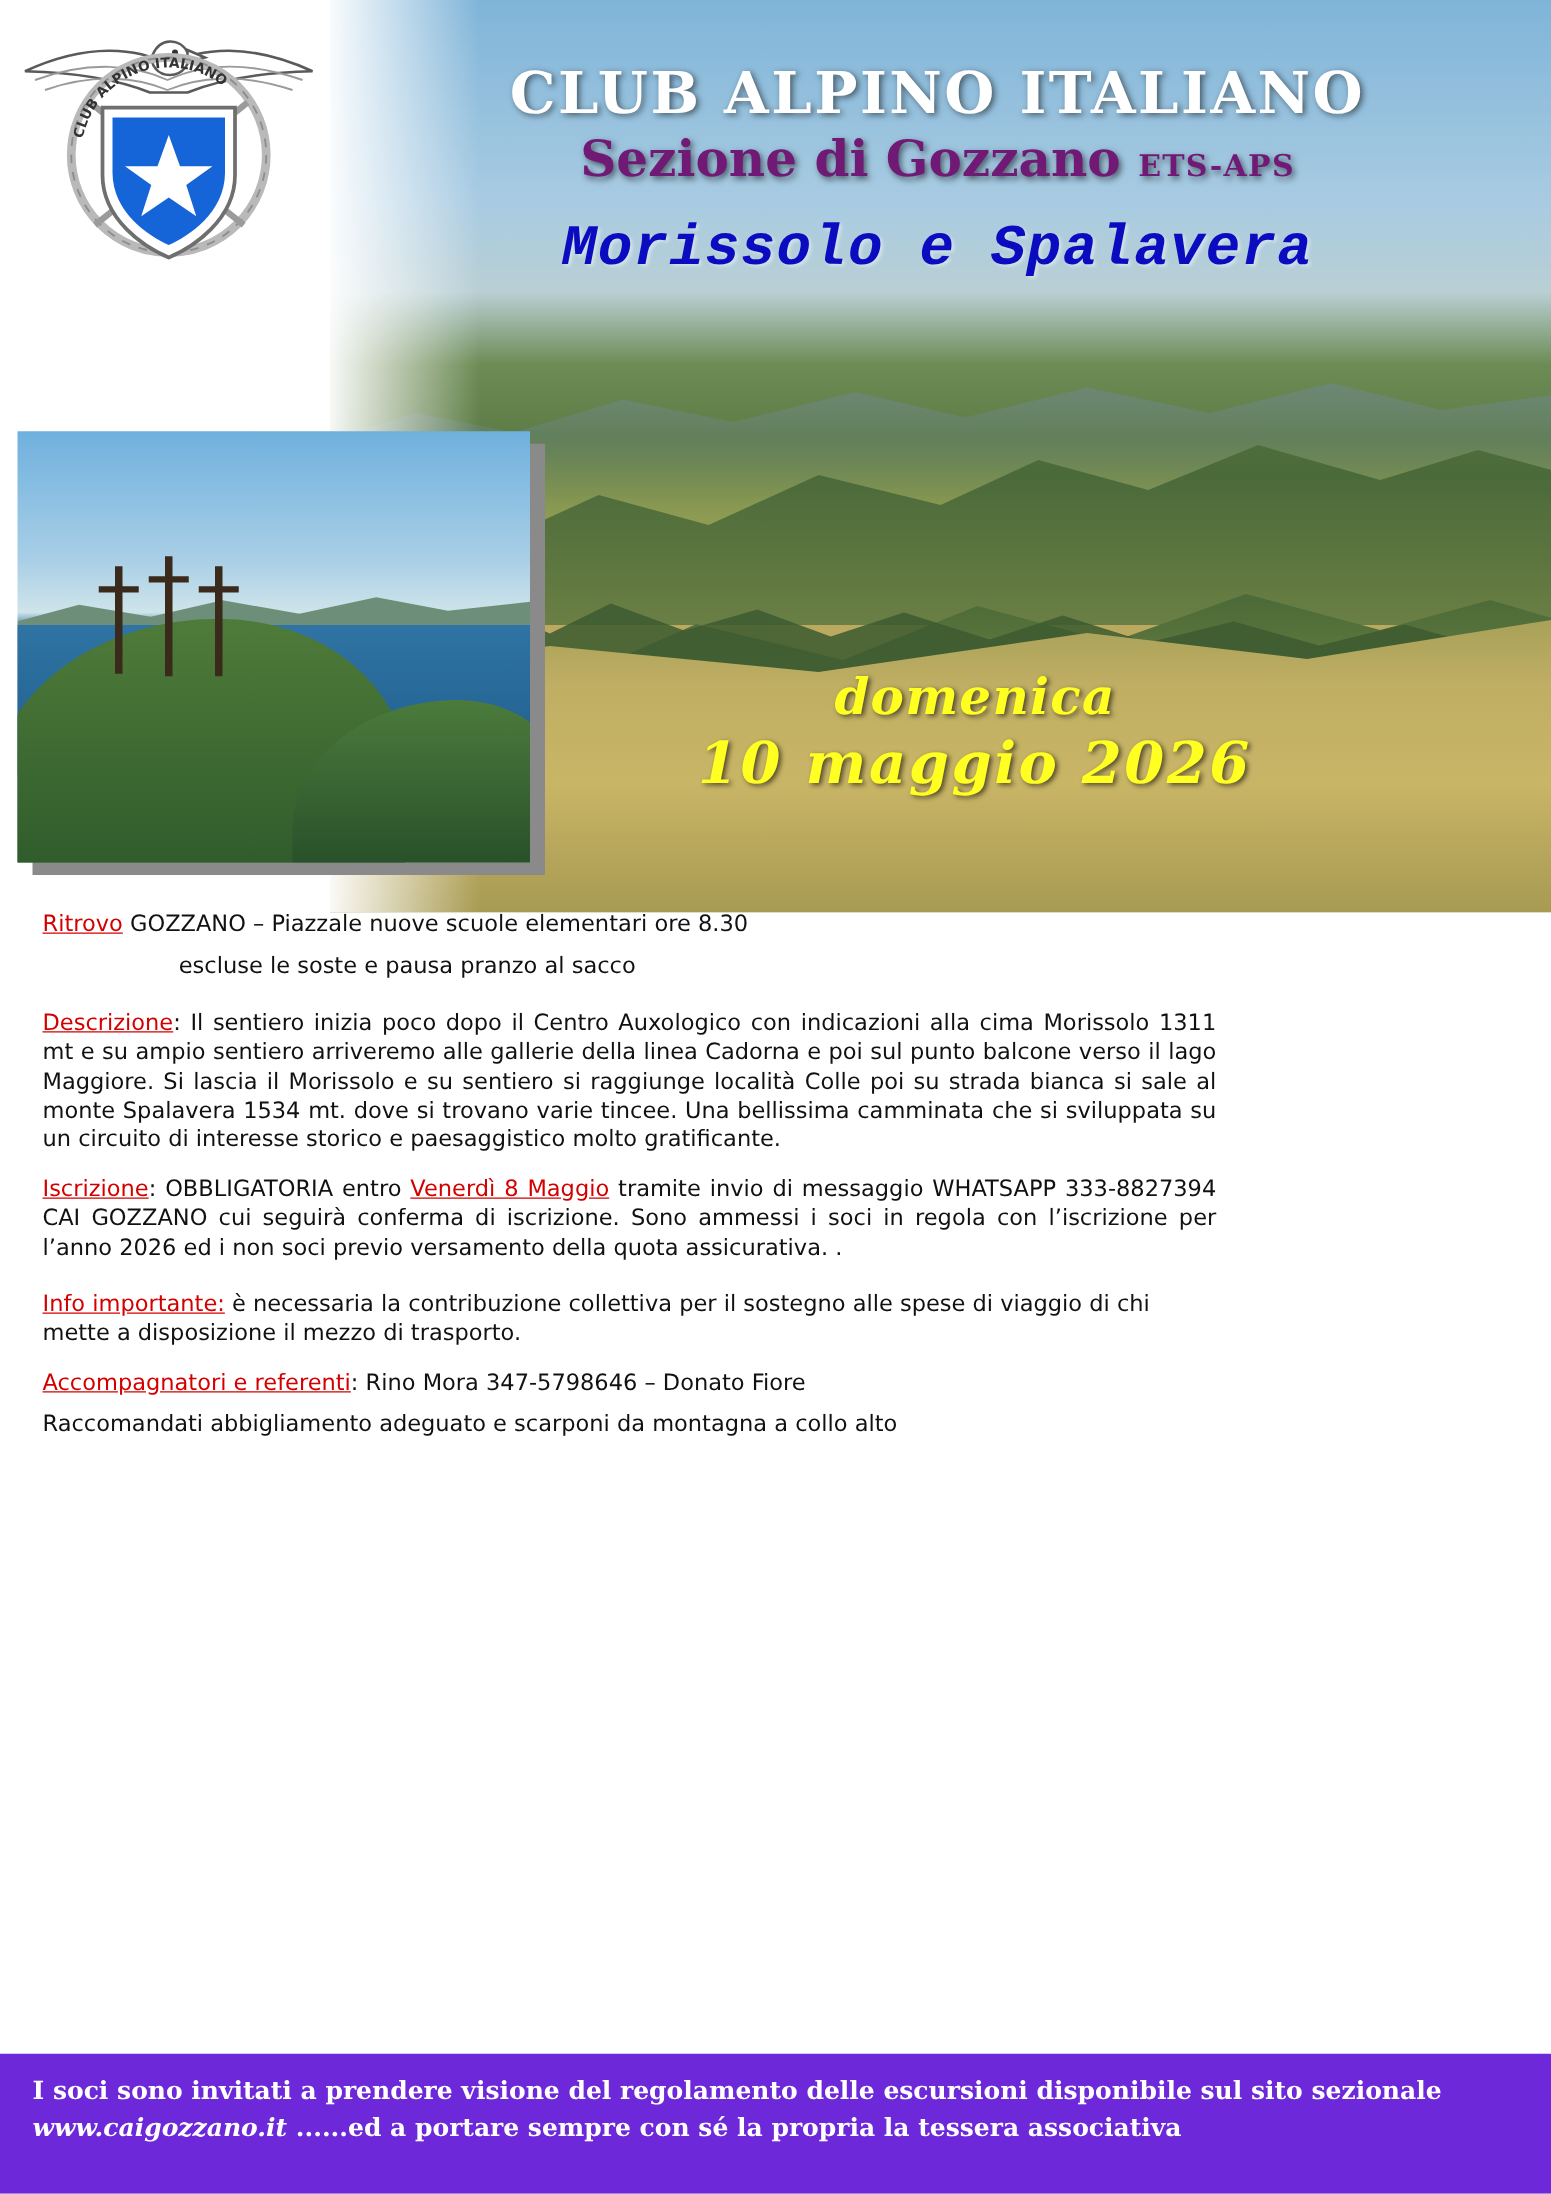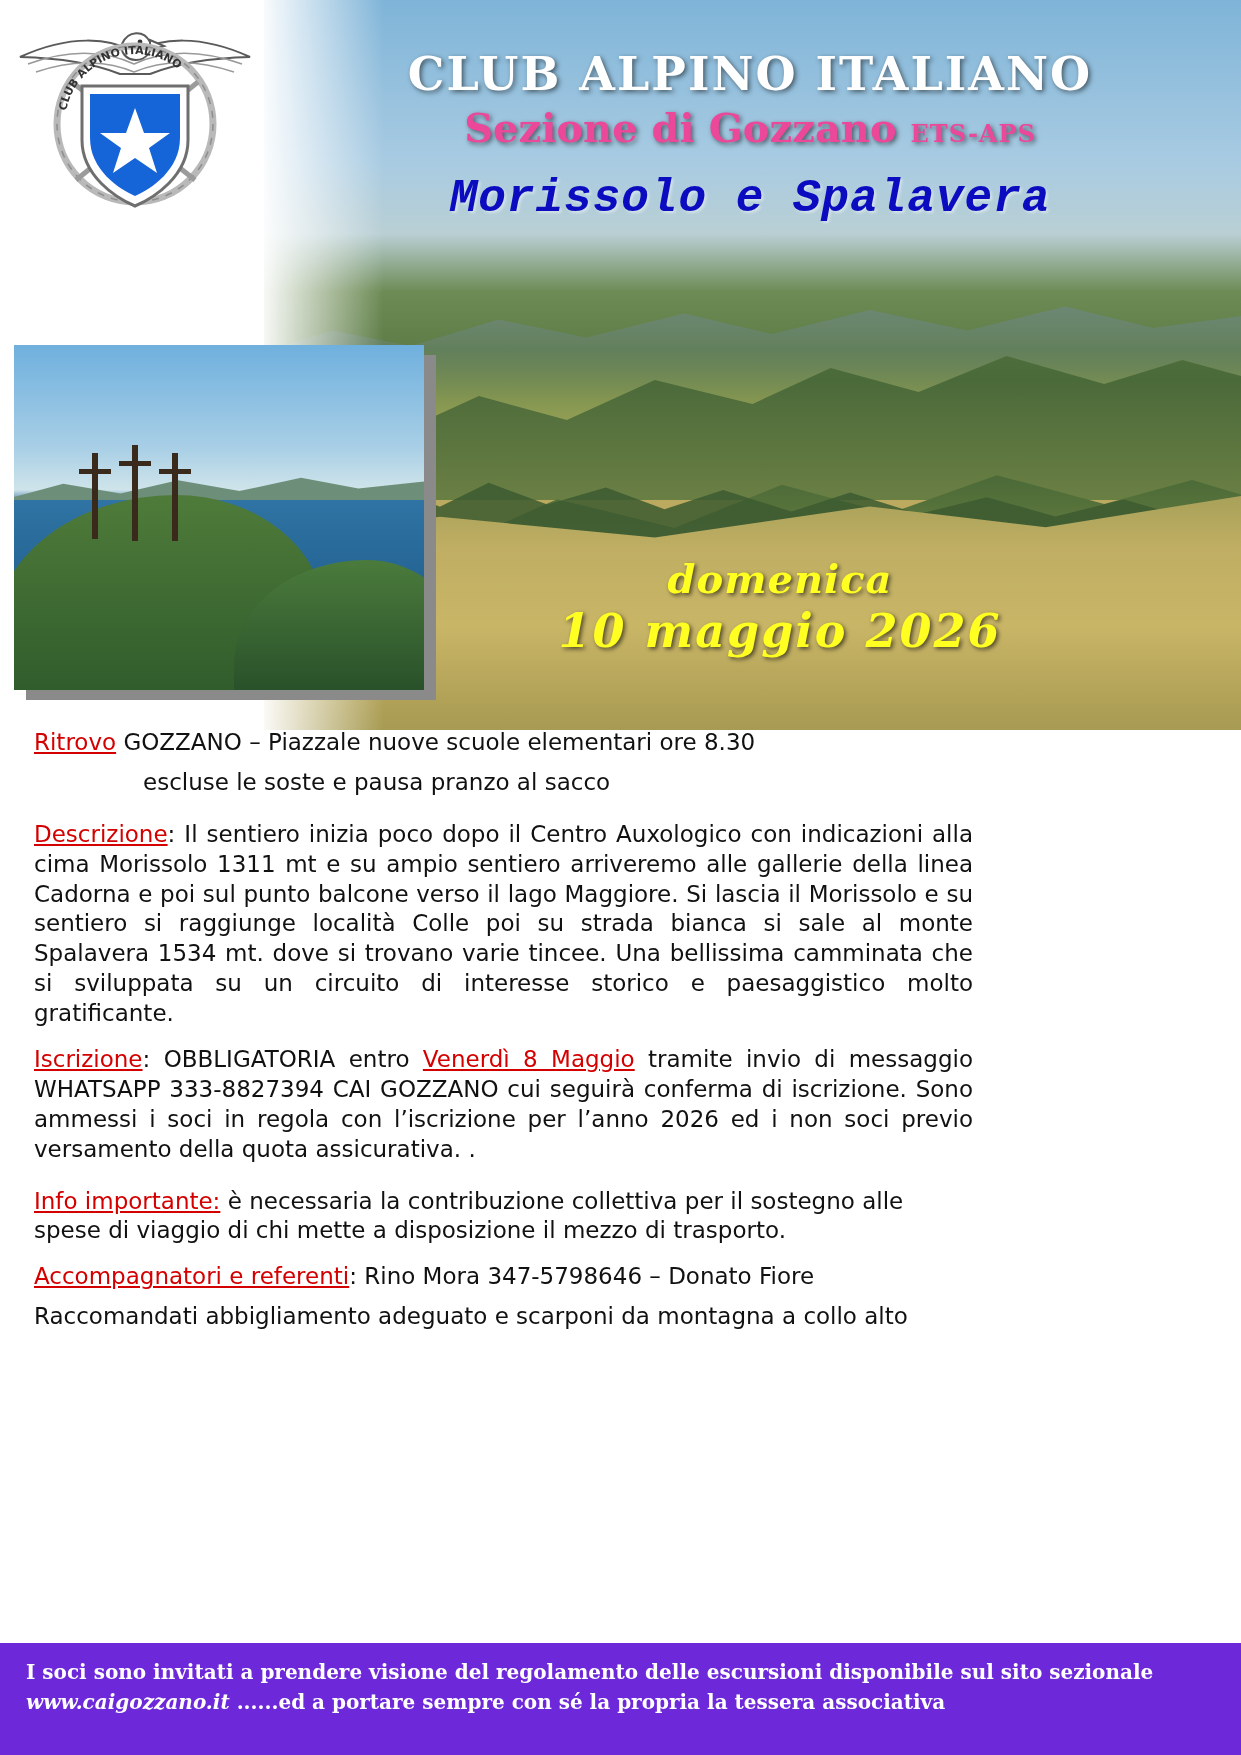--- a/index.html
+++ b/index.html
@@ -105,21 +105,21 @@
     font-size: 46px;
     color: #ffffff;
     letter-spacing: 2px;
     text-shadow: 2px 2px 5px rgba(0,0,0,.55);
     line-height: 1.05;
   }
   .title-sub {
     font-family: "DejaVu Serif", serif;
     font-weight: bold;
     font-size: 40px;
-    color: #ec4899;
+    color: #701a75;
     text-shadow: 2px 2px 5px rgba(0,0,0,.55);
     margin-top: 6px;
   }
   .title-sub .ets {
     font-size: 24px;
     letter-spacing: 1px;
   }
   .title-route {
     font-family: Liberation Mono, monospace;
     font-style: italic;
@@ -127,21 +127,21 @@
     font-size: 46px;
     color: #0b0bbf;
     text-shadow: 2px 2px 3px rgba(255,255,255,.45);
     margin-top: 22px;
     letter-spacing: 1px;
   }
 
   .date-block {
     position: absolute;
     left: 470px;
-    top: 555px;
+    top: 534px;
     width: 620px;
     text-align: center;
     font-family: "DejaVu Serif", serif;
     font-weight: bold;
     font-style: italic;
     color: #ffff22;
     text-shadow: 2px 2px 4px rgba(0,0,0,.6);
   }
   .date-day { font-size: 40px; letter-spacing: 1px; }
   .date-full { font-size: 46px; letter-spacing: 2px; margin-top: 2px; }
@@ -205,21 +205,21 @@
   
   .content {
     position: absolute;
     left: 0;
     top: 728px;
     width: 1007px;
     padding: 0 34px;
     box-sizing: border-box;
     font-family: "DejaVu Sans", sans-serif;
     color: #111111;
-    font-size: 23px;
+    font-size: 18px;
     line-height: 1.30;
   }
   .u-red {
     color: #d40000;
     text-decoration: underline;
     font-weight: normal;
   }
   .line { margin: 0 0 10px 0; }
   .para { margin: 0 0 16px 0; text-align: justify; }
   .para.nojust { text-align: left; margin-top: 22px; }

